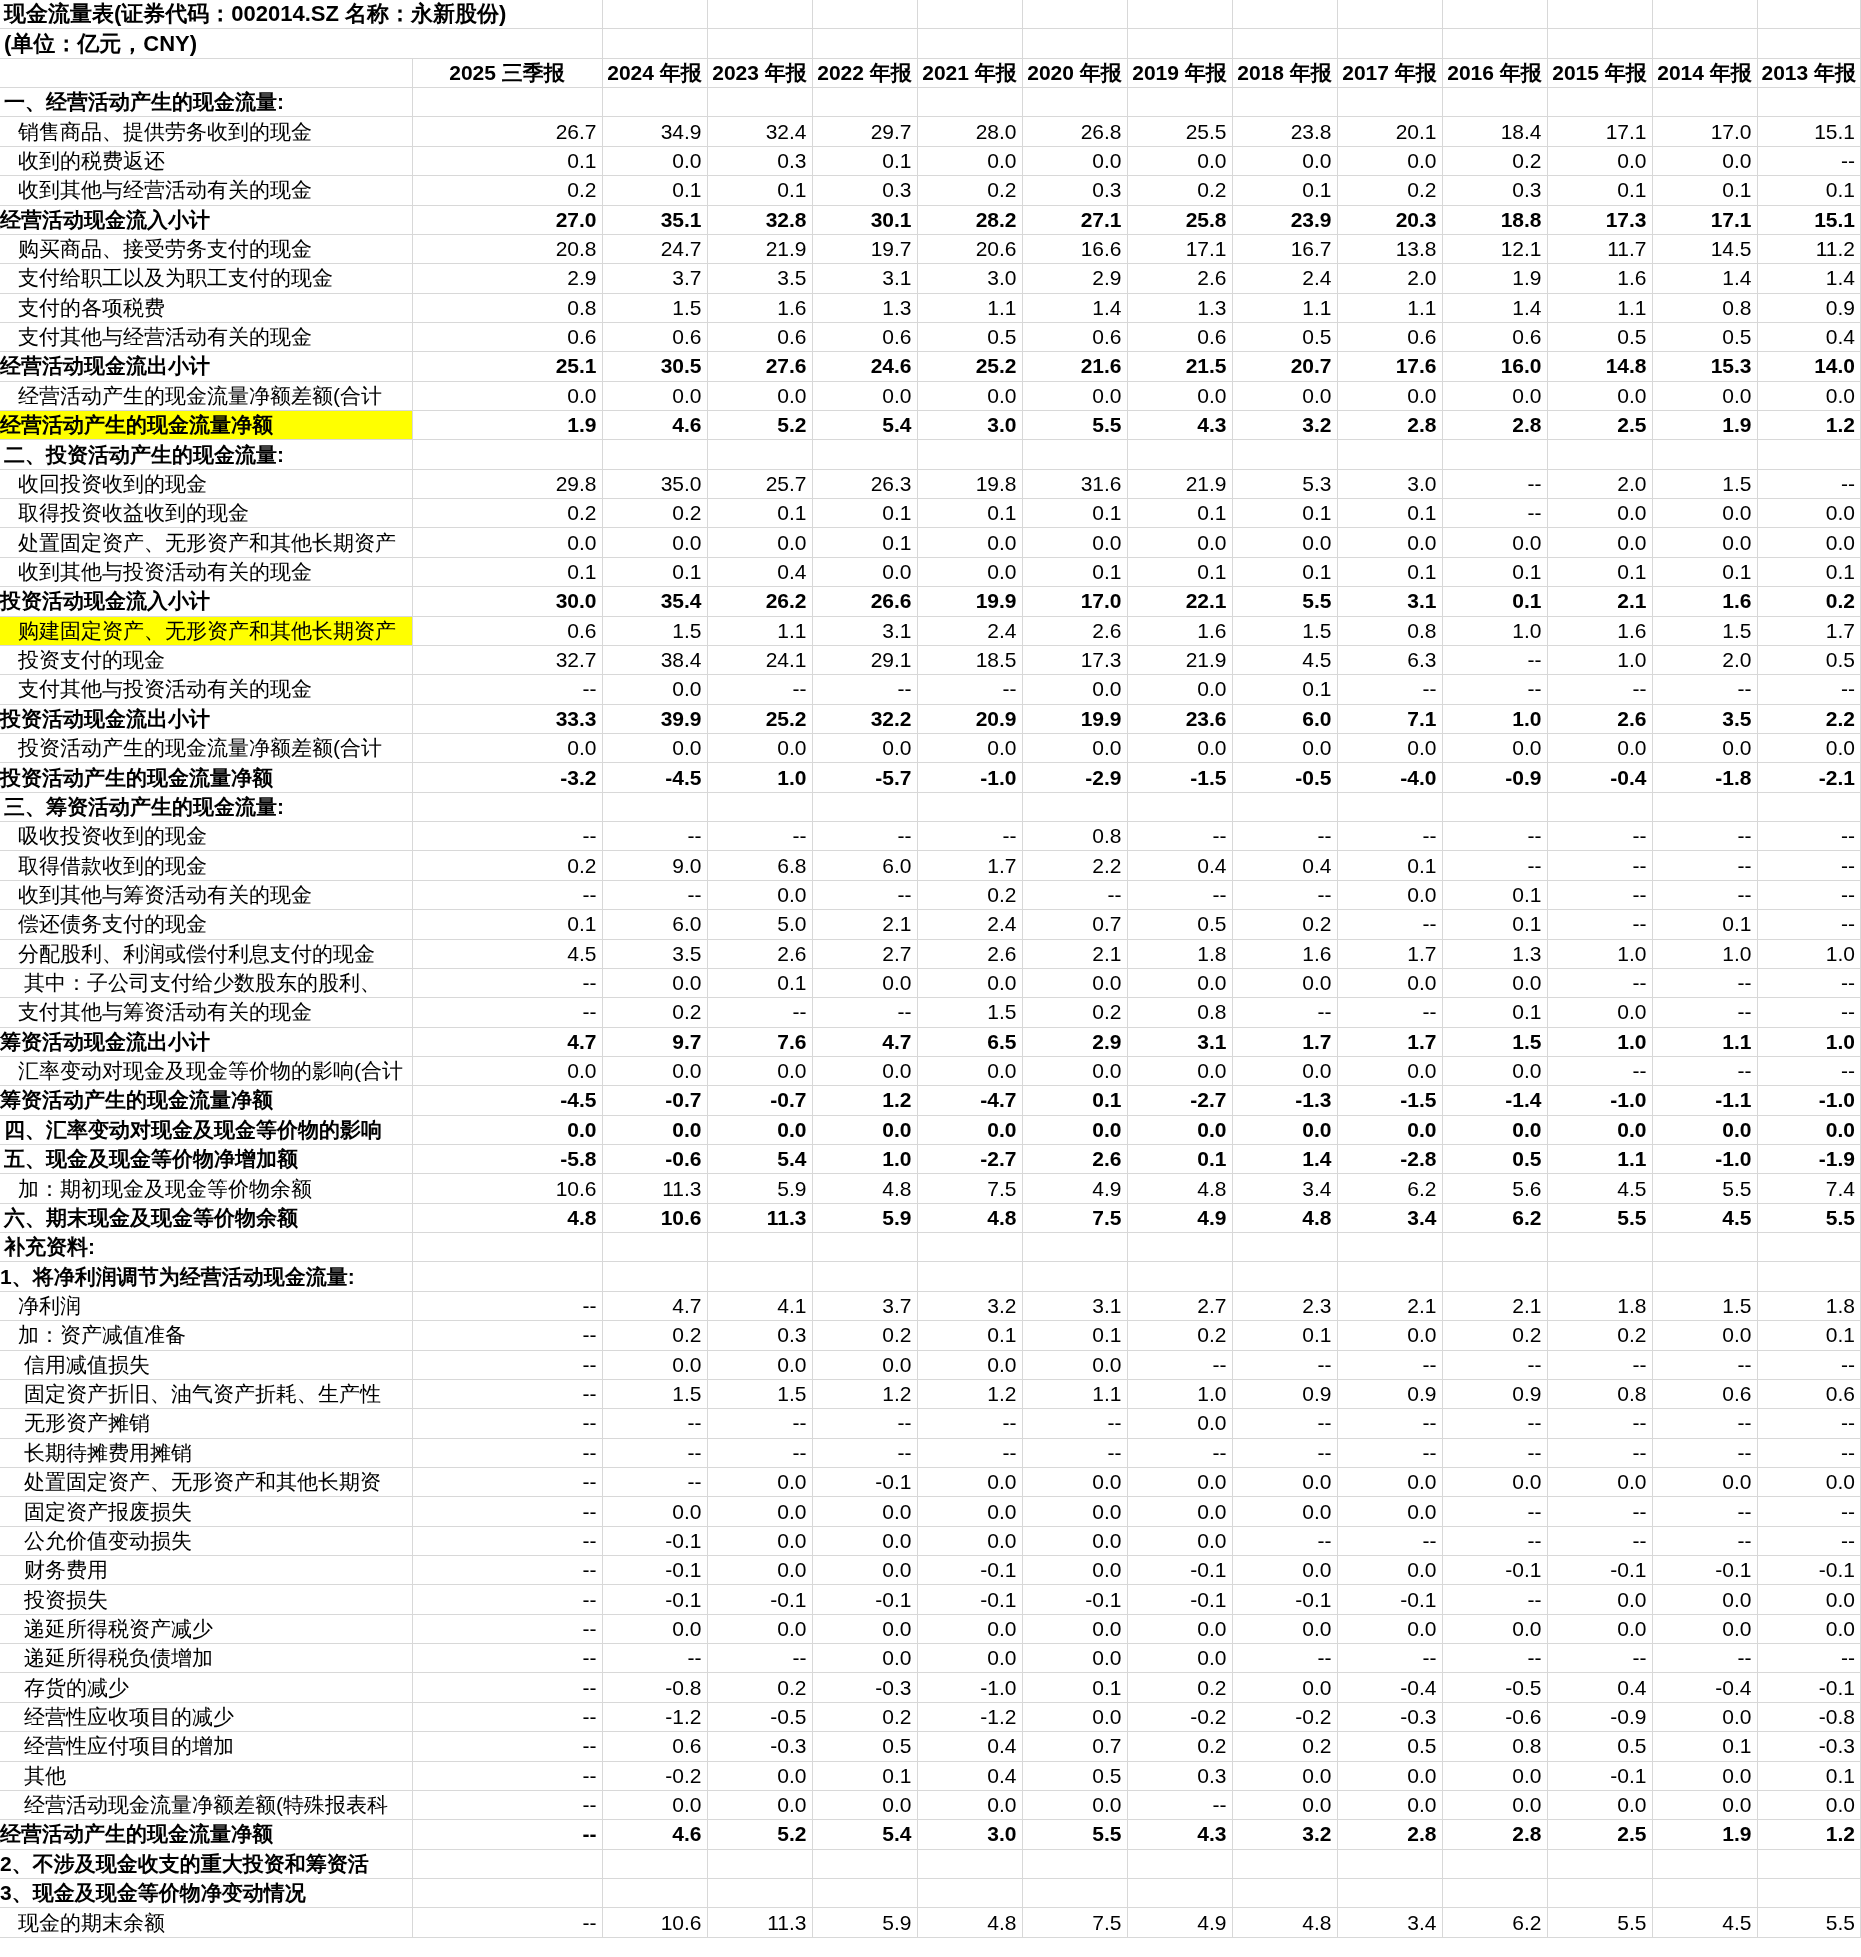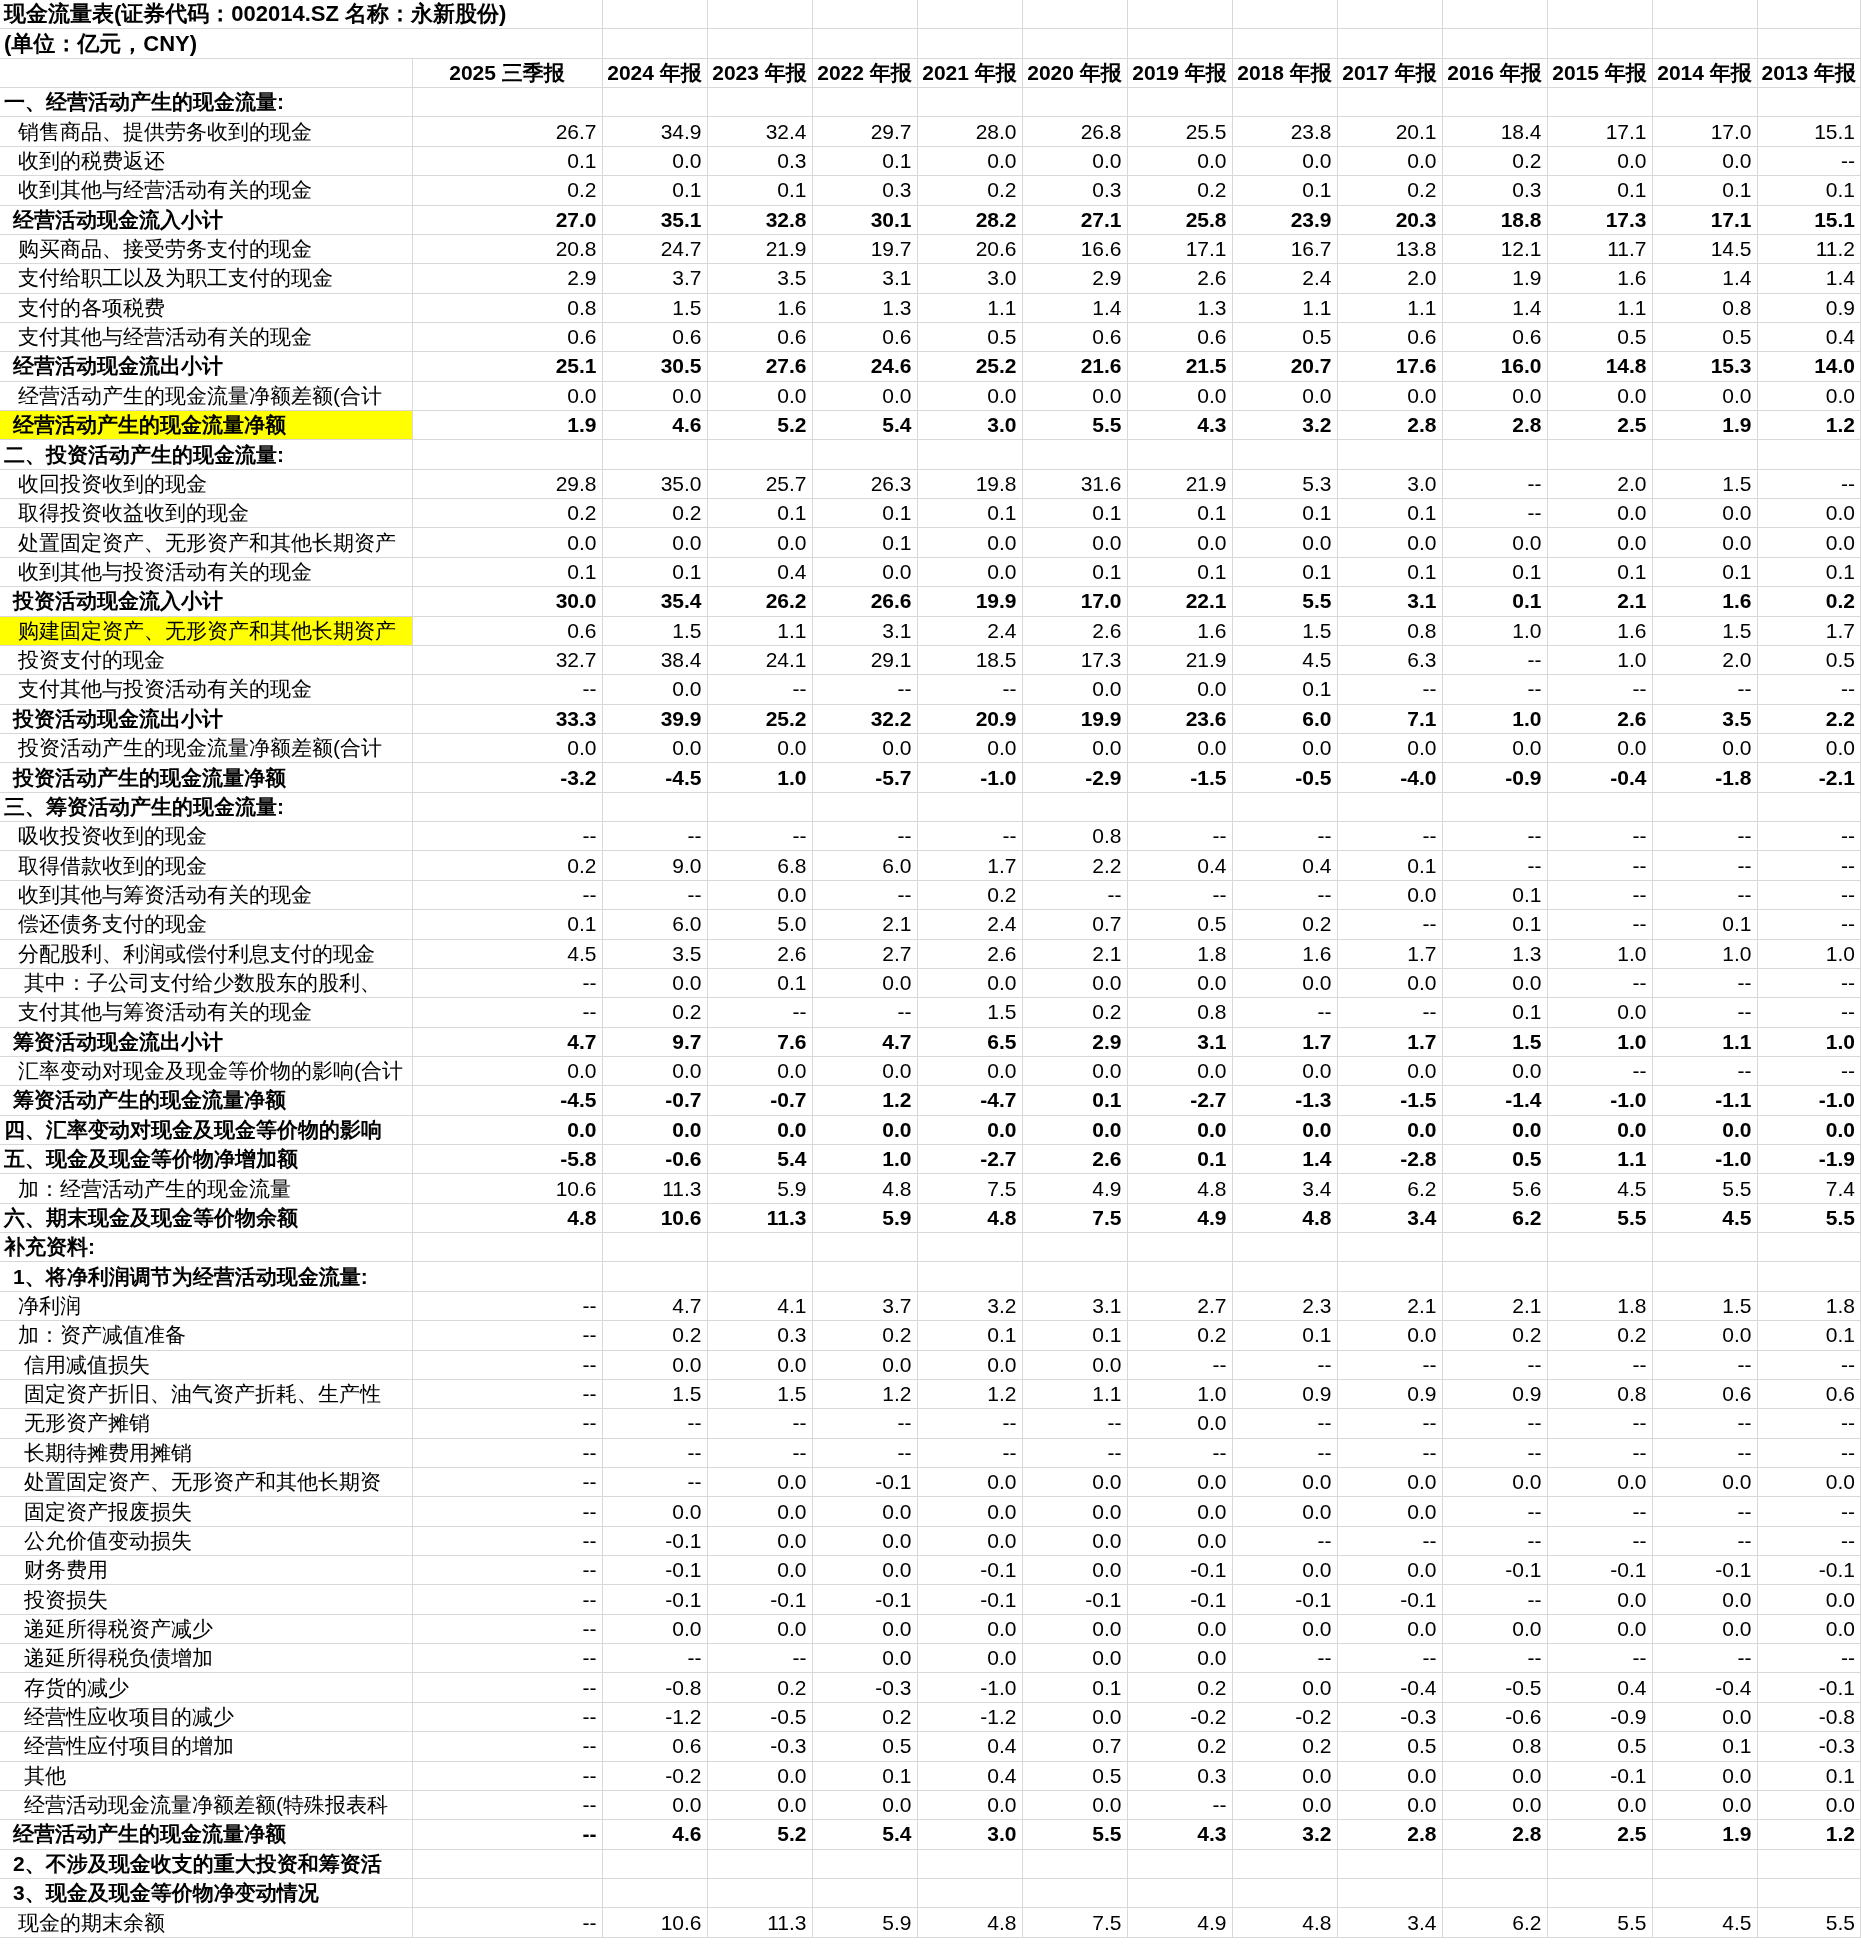--- a/index.html
+++ b/index.html
@@ -9,21 +9,21 @@
   td{border-right:1px solid #d8d8d8;border-bottom:1px solid #d8d8d8;
      height:28.36px;line-height:28px;padding:0;font-size:21px;
      overflow:hidden;white-space:nowrap;vertical-align:middle;}
   td.lbl{text-align:left;}
   td.num{text-align:right;padding-right:5px;}
   td.hdr{text-align:center;font-weight:700;}
   td.title{font-size:22px;font-weight:700;padding-left:4px;}
   .b{font-weight:700;}
   .hl{background:#ffff00;}
   .i0{padding-left:4px;}
-  .i1{padding-left:13px;}
+  .i1{}
   .i2{padding-left:18px;}
   .i3{padding-left:24px;}
 </style>
 </head>
 <body>
 
 <div class="sheet">
   <table>
     <colgroup>
       <col style="width:412px">
@@ -674,21 +674,21 @@
           <td class="num b">2.6</td>
           <td class="num b">0.1</td>
           <td class="num b">1.4</td>
           <td class="num b">-2.8</td>
           <td class="num b">0.5</td>
           <td class="num b">1.1</td>
           <td class="num b">-1.0</td>
           <td class="num b">-1.9</td>
         </tr>
         <tr>
-          <td class="lbl i2">加：经营活动产生的现金流量</td>
+          <td class="lbl i2">加：期初现金及现金等价物余额</td>
           <td class="num">10.6</td>
           <td class="num">11.3</td>
           <td class="num">5.9</td>
           <td class="num">4.8</td>
           <td class="num">7.5</td>
           <td class="num">4.9</td>
           <td class="num">4.8</td>
           <td class="num">3.4</td>
           <td class="num">6.2</td>
           <td class="num">5.6</td>

